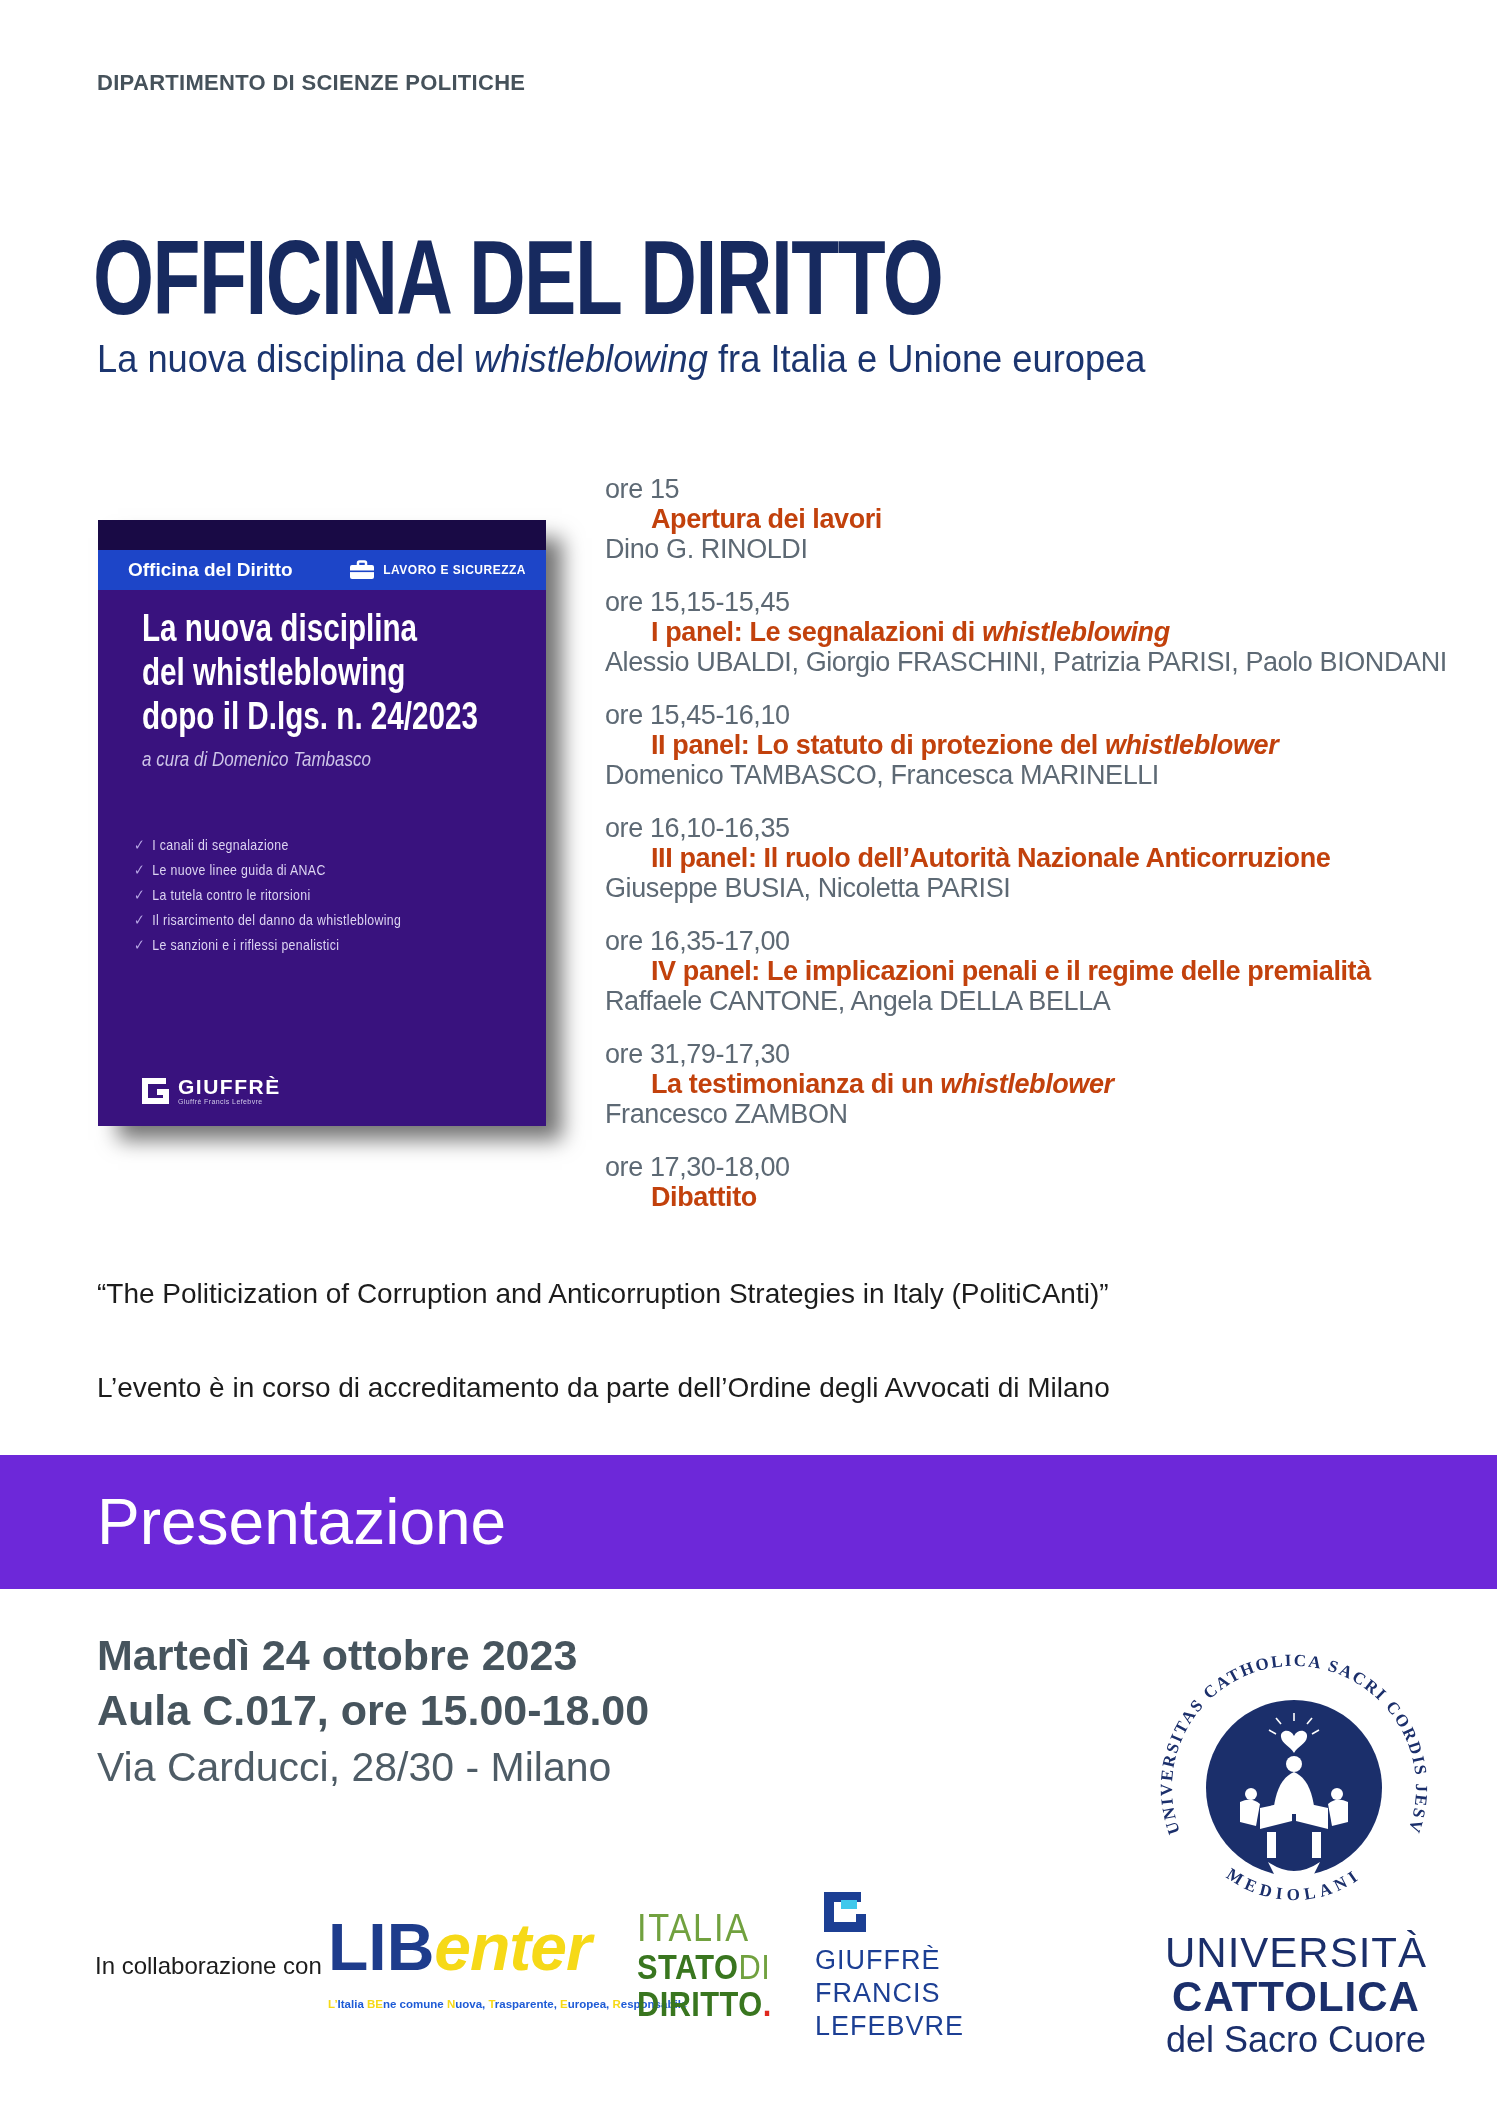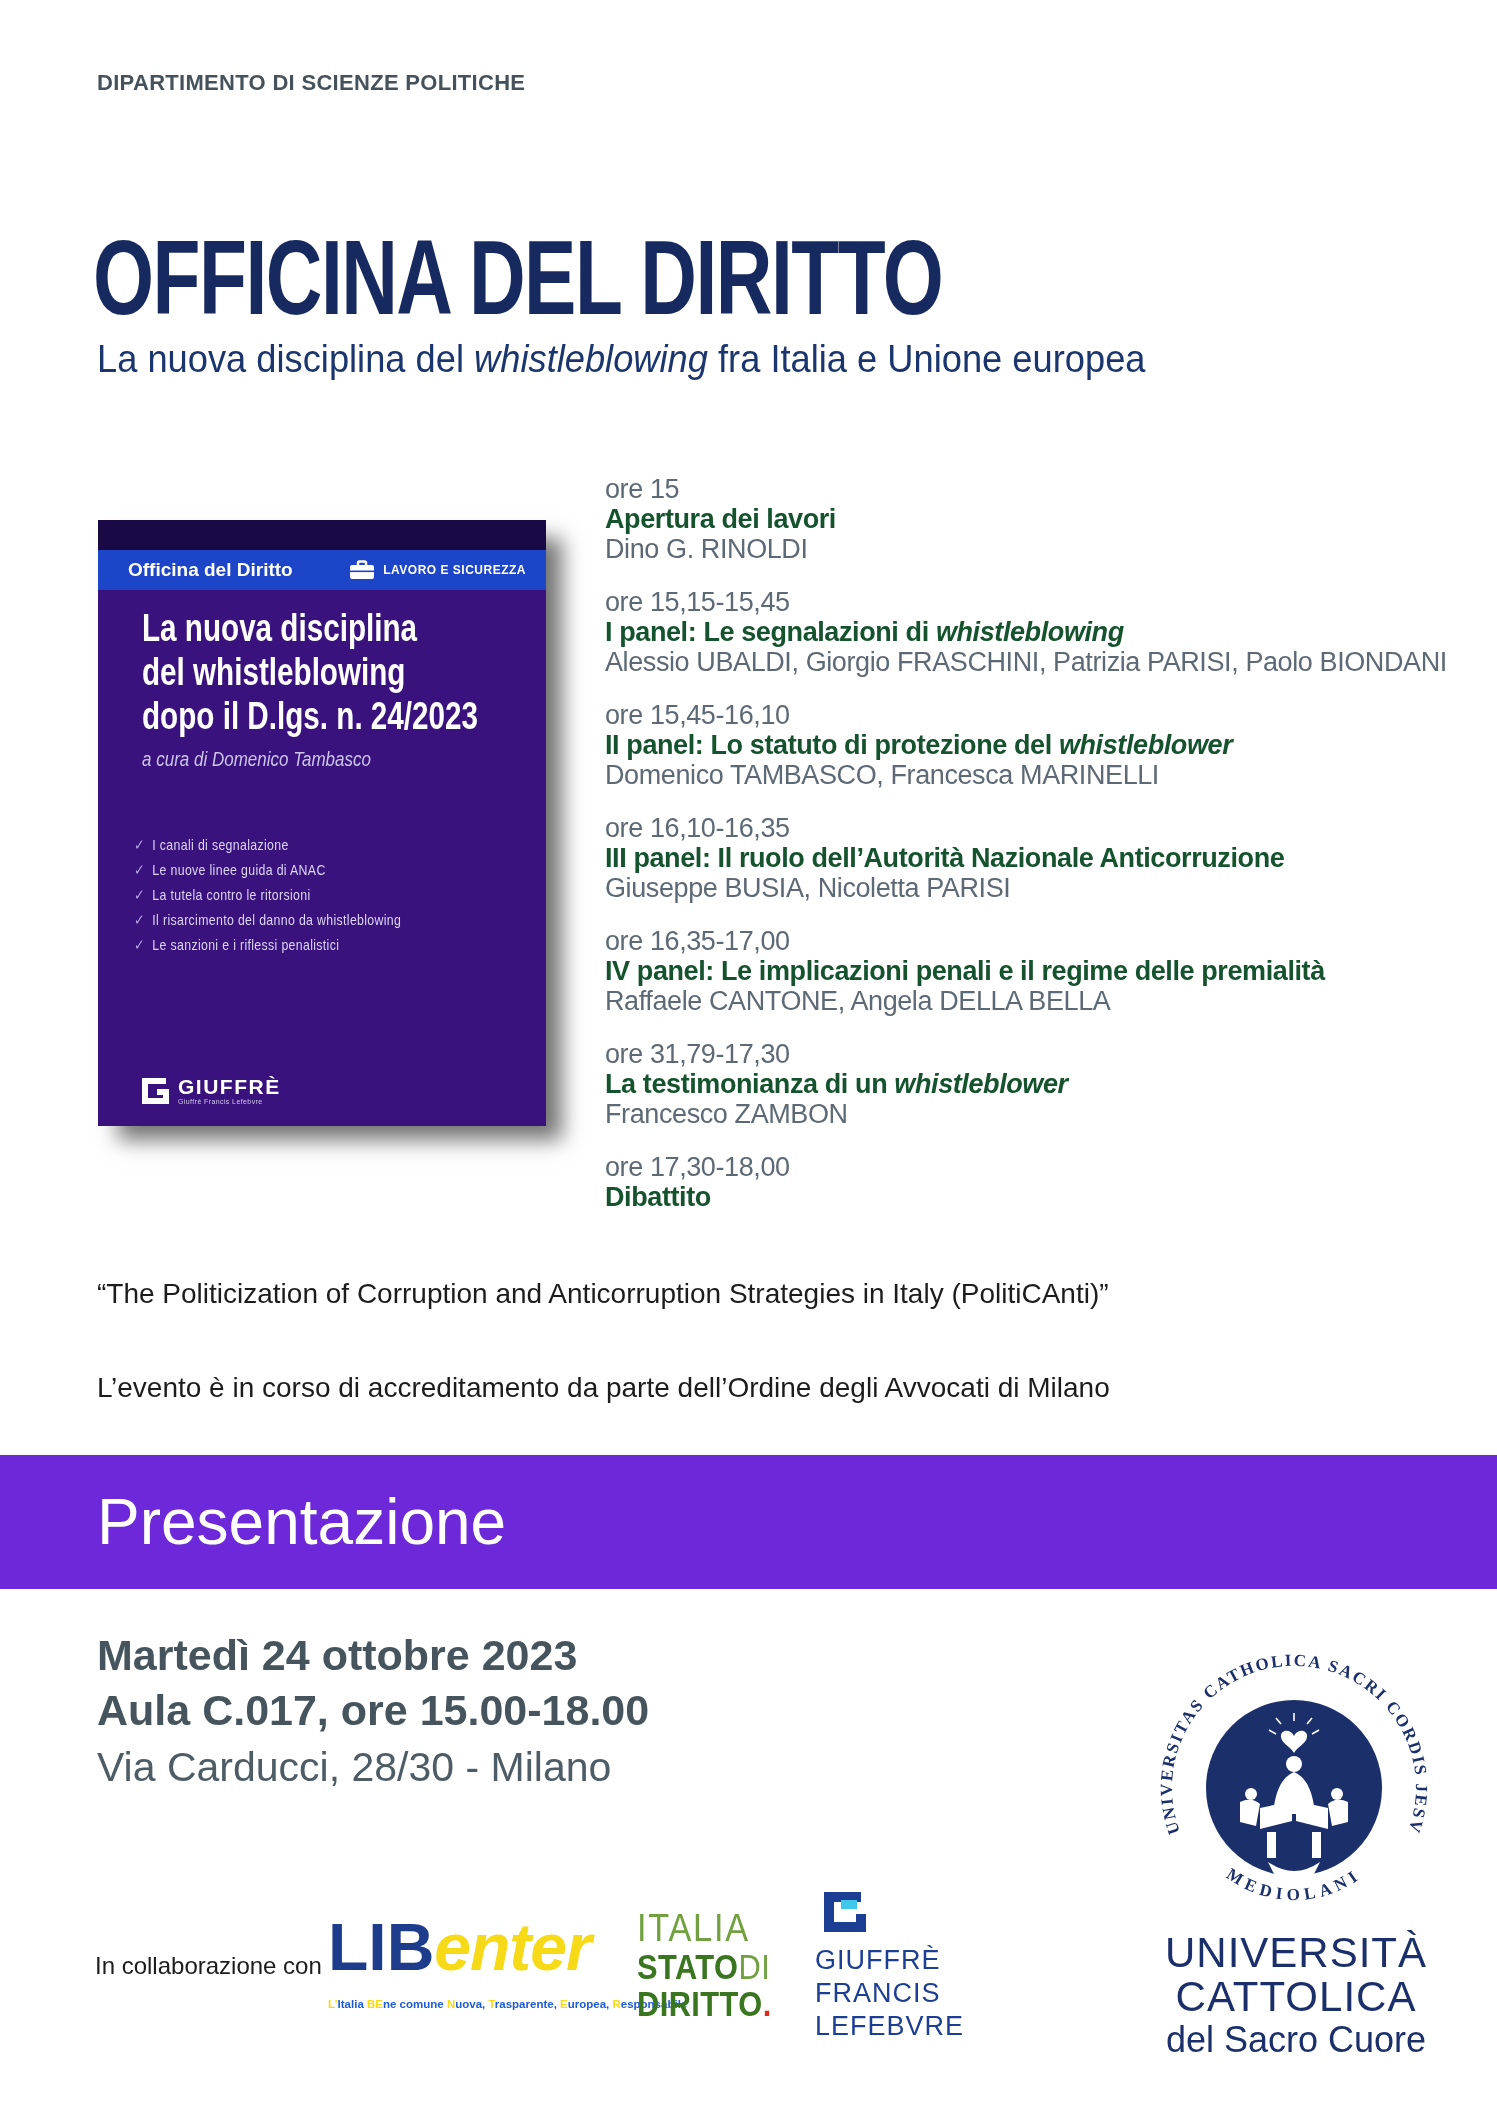--- a/index.html
+++ b/index.html
@@ -37,21 +37,21 @@
   .blt { color:#ddd5f2; font-size:14.5px; letter-spacing:0.4px; }
   .pub { position:absolute; left:40px; top:556px; display:flex; align-items:flex-start; gap:8px; }
   .pub-text .pname { color:#ffffff; font-weight:bold; font-size:21px; letter-spacing:1.5px; line-height:22px; }
   .pub-text .psub  { color:#cfc8e8; font-size:7px; letter-spacing:0.4px; }
 
   
   .schedule { position:absolute; left:605px; top:474px; width:800px; }
   .sched { margin-bottom:23px; }
   .sched div { line-height:30px; font-size:27px; letter-spacing:-0.4px; white-space:nowrap; }
   .time, .speakers { color:#5d6974; }
-  .stitle { color:#14532d; font-weight:bold; }
+  .stitle { color:#c2410c; font-weight:bold;margin-left:46px; }
   .stitle .it { font-style:italic; }
 
   
   .note1 { position:absolute; left:97px; top:1272px; font-size:28px; line-height:43px; color:#1c1c1c; }
   .note2 { position:absolute; left:97px; top:1366px; font-size:28px; line-height:43px; color:#1c1c1c; }
 
   
   .band { position:absolute; left:0; top:1455px; width:1497px; height:134px; background:#6d28d9;
           display:flex; align-items:center; }
   .band-title { color:#ffffff; font-size:64px; margin-left:97px; font-weight:normal; }
@@ -79,21 +79,21 @@
   .italia .light-g { color:#71a13f; }
   .italia .dot { color:#e0281e; font-weight:bold; }
 
   .gfl { position:absolute; left:815px; top:1888px; }
   .gfl-text { margin-top:6px; color:#1c3f94; font-size:27px; line-height:33px; letter-spacing:1px;
               font-weight:normal; }
 
   .seal { position:absolute; left:1148px; top:1642px; }
   .uni-name { position:absolute; left:1136px; top:1930px; width:320px; text-align:center; color:#1b2f6b; }
   .uni-name .n1 { font-size:42px; letter-spacing:1px; line-height:45px; }
-  .uni-name .n2 { font-size:42px; letter-spacing:1px; line-height:44px; }
+  .uni-name .n2 { font-size:42px; letter-spacing:1px; line-height:44px;font-weight:bold; }
   .uni-name .n3 { font-size:36px; line-height:42px; }
 </style>
 </head>
 <body>
 
 <div class="page">
 
   <div class="dept">DIPARTIMENTO DI SCIENZE POLITICHE</div>
 
   <div class="title">OFFICINA DEL DIRITTO</div>

